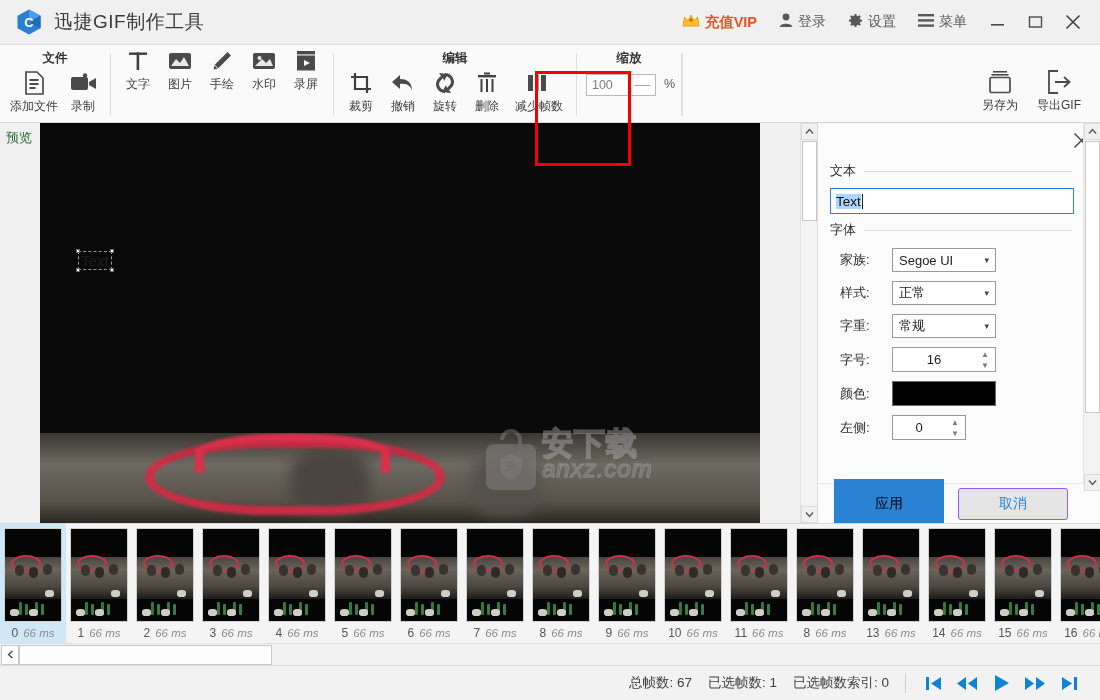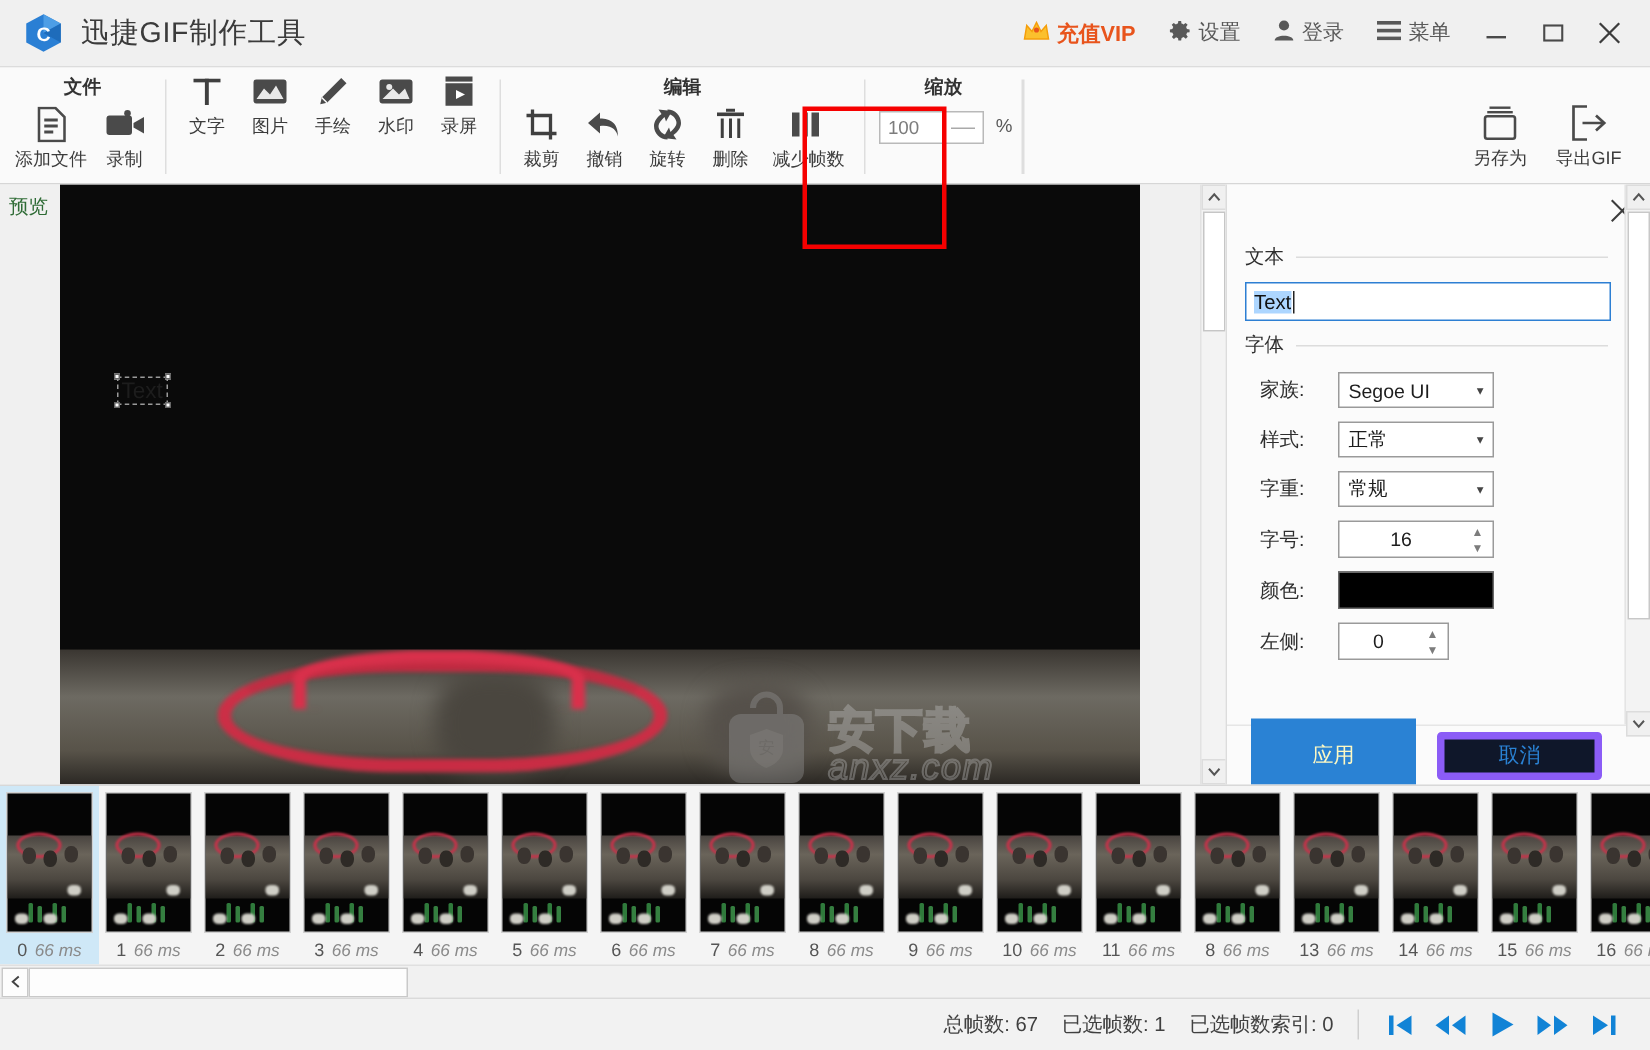--- a/index.html
+++ b/index.html
@@ -82,21 +82,21 @@
     border:9px solid #d42b45; border-radius:50%/60%; border-top-color:#c92a42;
     filter:blur(1.4px); opacity:.92;
   }
   .neon2 {
     position:absolute; left:155px; top:0px; width:195px; height:40px;
     border:9px solid #d9304b; border-bottom:none; border-radius:50% 50% 0 0; filter:blur(1.6px);
   }
   .blob { position:absolute; background:#4a463f; filter:blur(7px); border-radius:40%; }
   .wm {
     position:absolute; left:440px; top:305px; width:230px; height:96px;
-    display:flex; align-items:flex-end; gap:10px; opacity:.42; z-index:5;
+    display:flex; align-items:flex-start; opacity:.42; z-index:5;
   }
   .wm-bag { width:62px; height:64px; }
   .wm-text { display:flex; flex-direction:column; line-height:1; }
   .wm-cn { font-size:31px; color:transparent; -webkit-text-stroke:1.6px #b9b9b9; font-weight:bold; letter-spacing:1px; }
   .wm-en { font-size:24px; color:transparent; -webkit-text-stroke:1.4px #b0b0b0; letter-spacing:1px; margin-top:-2px;font-style:italic;}
   .text-sel {
     position:absolute; left:38px; top:128px; z-index:8;
     border:1px dashed #9a9a9a; padding:0 2px; font-size:15px; color:#1d1d1d; background:transparent;
   }
   .text-sel .handle { position:absolute; width:4px; height:4px; background:#fff; border:1px solid #666; }
@@ -148,26 +148,26 @@
   .spin-arrows { width:20px; height:100%; display:flex; flex-direction:column;
      align-items:center; justify-content:center; gap:2px; color:#7c7c7c; font-size:8px; }
   .spin-box.small { width:74px; }
   .color-sw { width:104px; height:25px; background:#000; border:1px solid #6a6a6a; }
   .rp-btns {
     position:absolute; left:0; bottom:0; width:266px; height:40px;
     display:flex; align-items:center; gap:14px; padding:0 16px;
     background:#fbfbfb; border-top:1px solid #e6e6e6;
   }
   .btn-primary {
-    width:112px; height:49px; background:#2a82d4; color:#fef9c3; border:none;
+    width:112px; height:49px; background:#2a82d4; color:#000000; border:none;
     font-size:14px; display:flex; align-items:center; justify-content:center;
     font-family:inherit;
   }
   .btn-ghost {
-    width:112px; height:32px; background:#0f172a; color:#2a82d4; border:5px solid #8b5cf6;
+    width:112px; height:32px; background:#e5e5e5; color:#2a82d4; border:1px solid #8b5cf6;
     border-radius:3px; font-size:14px; display:flex; align-items:center; justify-content:center;
     font-family:inherit;
   }
   .rscroll {
     position:absolute; right:0; top:0; width:17px; height:368px; background:#f3f3f3;
     border-left:1px solid #e4e4e4;
   }
   .rscroll .arrow { width:17px; height:17px; background:#f0f0f0; border:1px solid #dcdcdc;
     display:flex; align-items:center; justify-content:center; color:#555; font-size:9px; }
   .rscroll .arrow.bot { position:absolute; bottom:0; left:0; }
@@ -235,34 +235,34 @@
         <span>
           <svg width="18" height="15" viewBox="0 0 18 15">
             <path d="M1 13 L2.5 4 L6 8 L9 2 L12 8 L15.5 4 L17 13 Z" fill="#fbc02d" stroke="#f59e0b" stroke-width="1"></path>
             <circle cx="9" cy="7" r="1.7" fill="#e8541c"></circle>
           </svg>
         </span>
         <span class="tb-vip">充值VIP</span>
       </div>
       <div class="tb-item">
         <span>
-          <svg width="15" height="15" viewBox="0 0 16 16">
-            <path fill="#595959" d="M8 5.2a2.8 2.8 0 100 5.6 2.8 2.8 0 000-5.6zm7 3.9v-2l-1.9-.3a5.3 5.3 0 00-.6-1.4l1.1-1.6-1.4-1.4-1.6 1.1a5.3 5.3 0 00-1.4-.6L9 1H7l-.3 1.9c-.5.1-1 .3-1.4.6L3.7 2.4 2.3 3.8l1.1 1.6c-.3.4-.5.9-.6 1.4L1 7.1v2l1.9.3c.1.5.3 1 .6 1.4l-1.1 1.6 1.4 1.4 1.6-1.1c.4.3.9.5 1.4.6L7 15h2l.3-1.9c.5-.1 1-.3 1.4-.6l1.6 1.1 1.4-1.4-1.1-1.6c.3-.4.5-.9.6-1.4L15 9.1z"></path>
-          </svg>
-        </span>
-        <span>设置</span>
-      </div>
-      <div class="tb-item">
-        <span>
           <svg width="14" height="15" viewBox="0 0 14 15">
               <circle cx="7" cy="4" r="3.4" fill="#595959"></circle>
               <path d="M0.8 14 C0.8 9.8 13.2 9.8 13.2 14 Z" fill="#595959"></path>
             </svg>
         </span>
         <span>登录</span>
+      </div>
+      <div class="tb-item">
+        <span>
+          <svg width="15" height="15" viewBox="0 0 16 16">
+            <path fill="#595959" d="M8 5.2a2.8 2.8 0 100 5.6 2.8 2.8 0 000-5.6zm7 3.9v-2l-1.9-.3a5.3 5.3 0 00-.6-1.4l1.1-1.6-1.4-1.4-1.6 1.1a5.3 5.3 0 00-1.4-.6L9 1H7l-.3 1.9c-.5.1-1 .3-1.4.6L3.7 2.4 2.3 3.8l1.1 1.6c-.3.4-.5.9-.6 1.4L1 7.1v2l1.9.3c.1.5.3 1 .6 1.4l-1.1 1.6 1.4 1.4 1.6-1.1c.4.3.9.5 1.4.6L7 15h2l.3-1.9c.5-.1 1-.3 1.4-.6l1.6 1.1 1.4-1.4-1.1-1.6c.3-.4.5-.9.6-1.4L15 9.1z"></path>
+          </svg>
+        </span>
+        <span>设置</span>
       </div>
       <div class="tb-item">
         <span>
           <svg width="16" height="13" viewBox="0 0 16 13">
             <rect y="0" width="16" height="2.4" fill="#595959"></rect>
               <rect y="5.2" width="16" height="2.4" fill="#595959"></rect>
               <rect y="10.4" width="16" height="2.4" fill="#595959"></rect>
           </svg>
         </span>
         <span>菜单</span>

